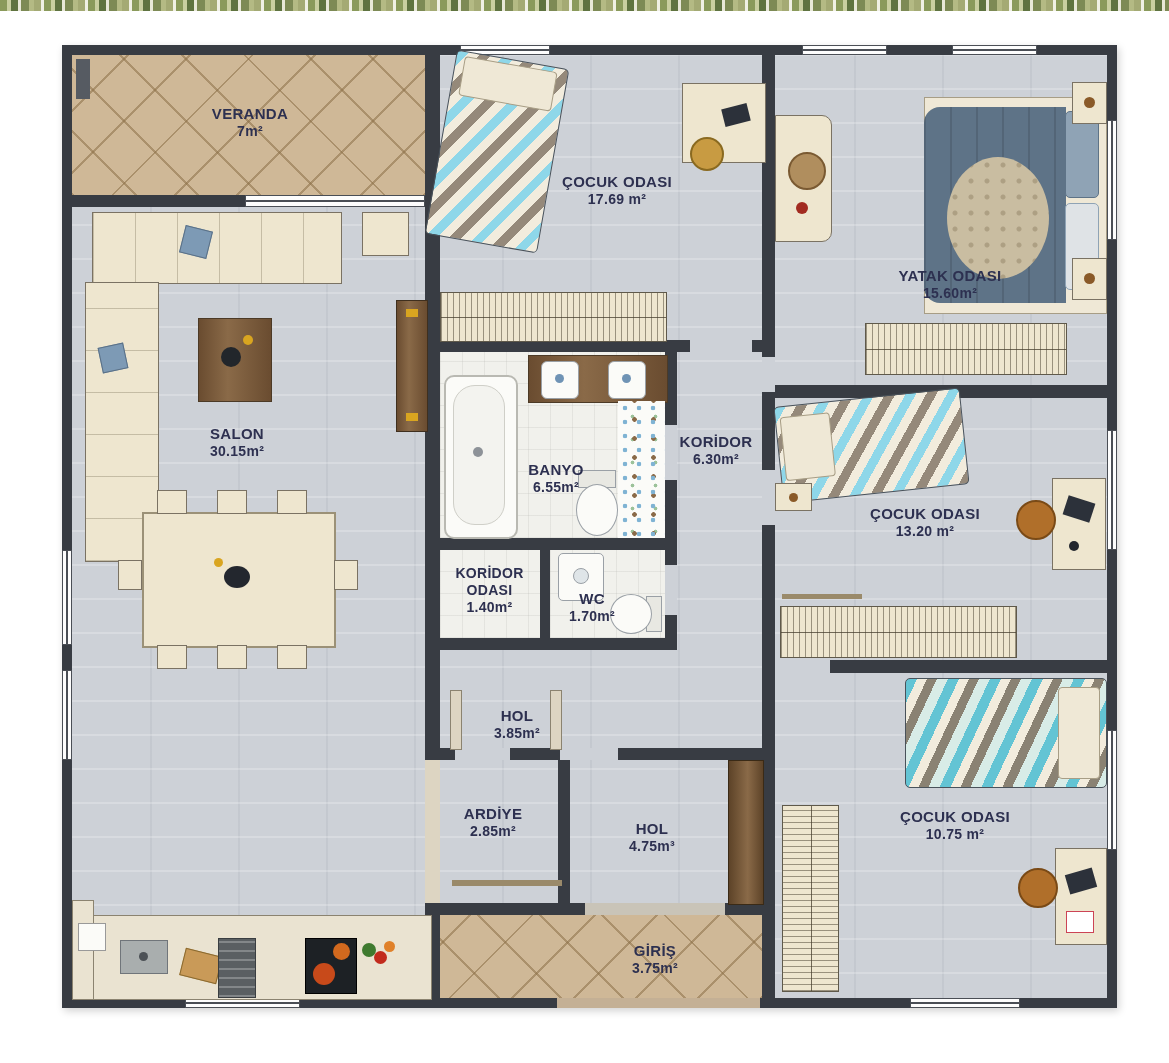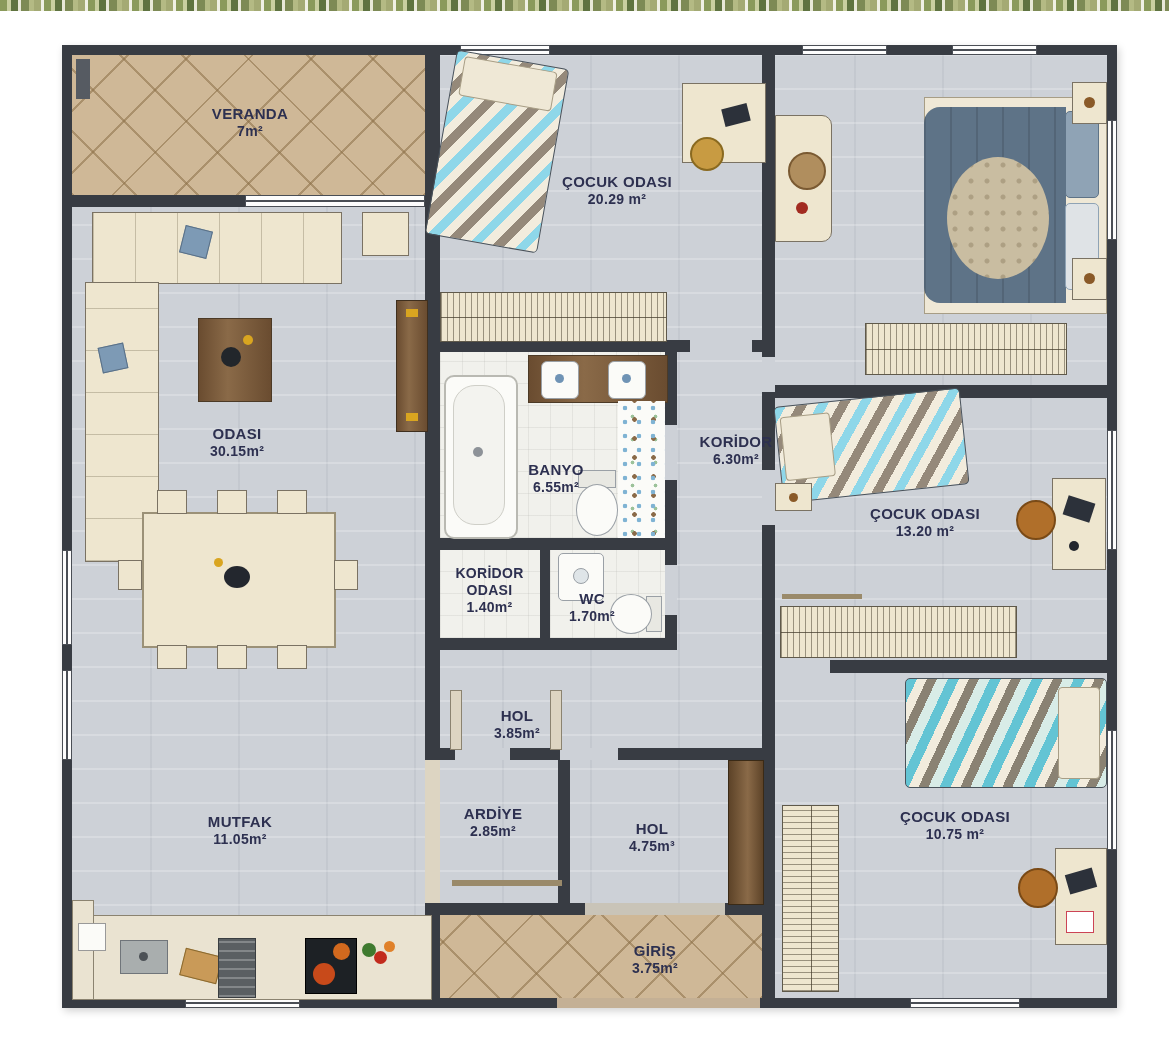--- a/index.html
+++ b/index.html
@@ -231,54 +231,54 @@
   <div class="abs" style="left:390px;top:835px;width:110px;height:6px;background:#9a8a6a;"></div>
   <div class="abs" style="left:666px;top:715px;width:34px;height:143px;background:linear-gradient(90deg,#5d4328,#8a6a48 55%,#5d4328);border:1px solid #3a2a16;"></div>
   <div class="abs" style="left:14px;top:14px;width:14px;height:40px;background:#565b62;"></div>
 
   <div class="abs label" style="left:88px;top:60px;width:200px;">
     <div>VERANDA</div>
     <div class="area">7m²</div>
   </div>
   <div class="abs label" style="left:455px;top:128px;width:200px;">
     <div>ÇOCUK ODASI</div>
-    <div class="area">20.29 m²</div>
+    <div class="area">17.69 m²</div>
+  </div>
+  <div class="abs label" style="left:788px;top:222px;width:200px;">
+    <div>YATAK ODASI</div>
+    <div class="area">15.60m²</div>
   </div>
   <div class="abs label" style="left:75px;top:380px;width:200px;">
-    <div>ODASI</div>
+    <div>SALON</div>
     <div class="area">30.15m²</div>
   </div>
   <div class="abs label" style="left:424px;top:388px;width:140px;margin-top:28px;">
     <div>BANYO</div>
     <div class="area">6.55m²</div>
   </div>
-  <div class="abs label" style="left:624px;top:388px;width:100px;">
+  <div class="abs label" style="left:604px;top:388px;width:100px;">
     <div>KORİDOR</div>
     <div class="area">6.30m²</div>
   </div>
   <div class="abs label" style="left:763px;top:460px;width:200px;">
     <div>ÇOCUK ODASI</div>
     <div class="area">13.20 m²</div>
   </div>
   <div class="abs label" style="left:380px;top:520px;width:95px;font-size:14px;">
     <div>KORİDOR ODASI</div>
     <div class="area">1.40m²</div>
   </div>
   <div class="abs label" style="left:490px;top:545px;width:80px;">
     <div>WC</div>
     <div class="area">1.70m²</div>
   </div>
   <div class="abs label" style="left:395px;top:662px;width:120px;">
     <div>HOL</div>
     <div class="area">3.85m²</div>
   </div>
-  <div class="abs label" style="left:78px;top:768px;width:200px;">
-    <div>MUTFAK</div>
-    <div class="area">11.05m²</div>
-  </div>
   <div class="abs label" style="left:376px;top:760px;width:110px;">
     <div>ARDİYE</div>
     <div class="area">2.85m²</div>
   </div>
   <div class="abs label" style="left:530px;top:775px;width:120px;">
     <div>HOL</div>
     <div class="area">4.75m³</div>
   </div>
   <div class="abs label" style="left:793px;top:763px;width:200px;">
     <div>ÇOCUK ODASI</div>

